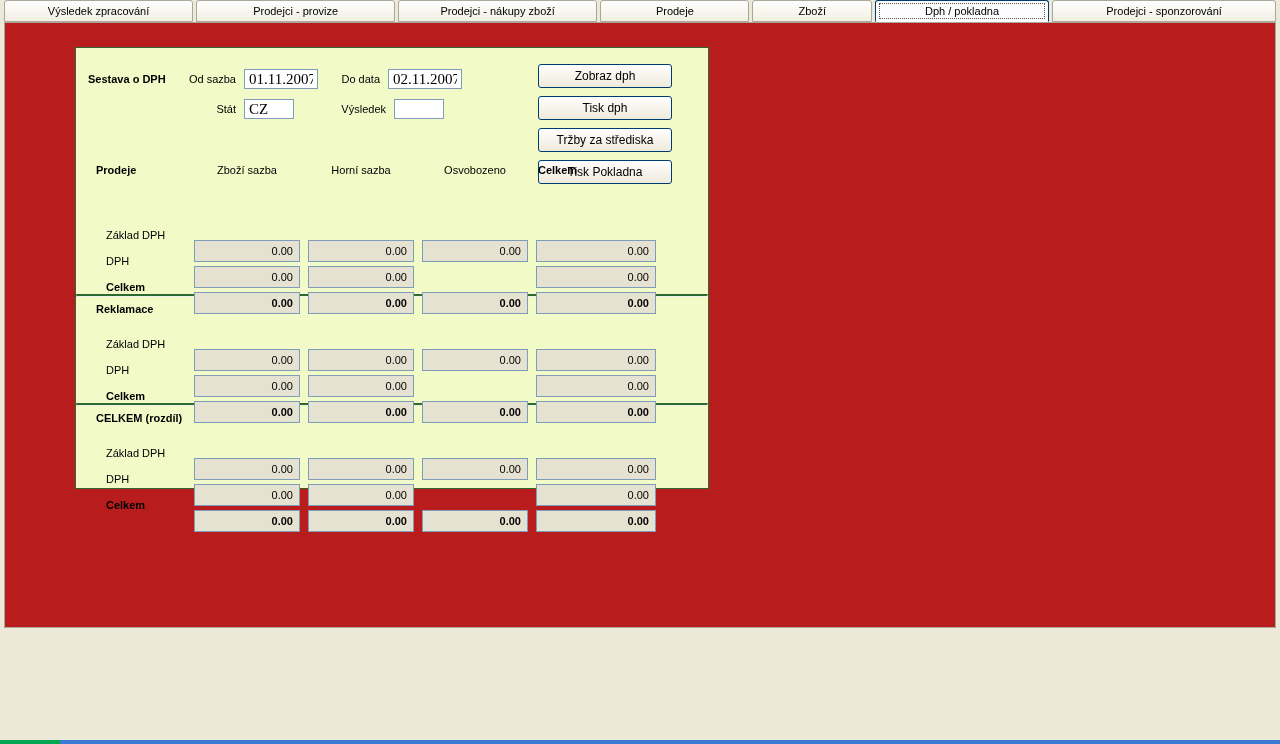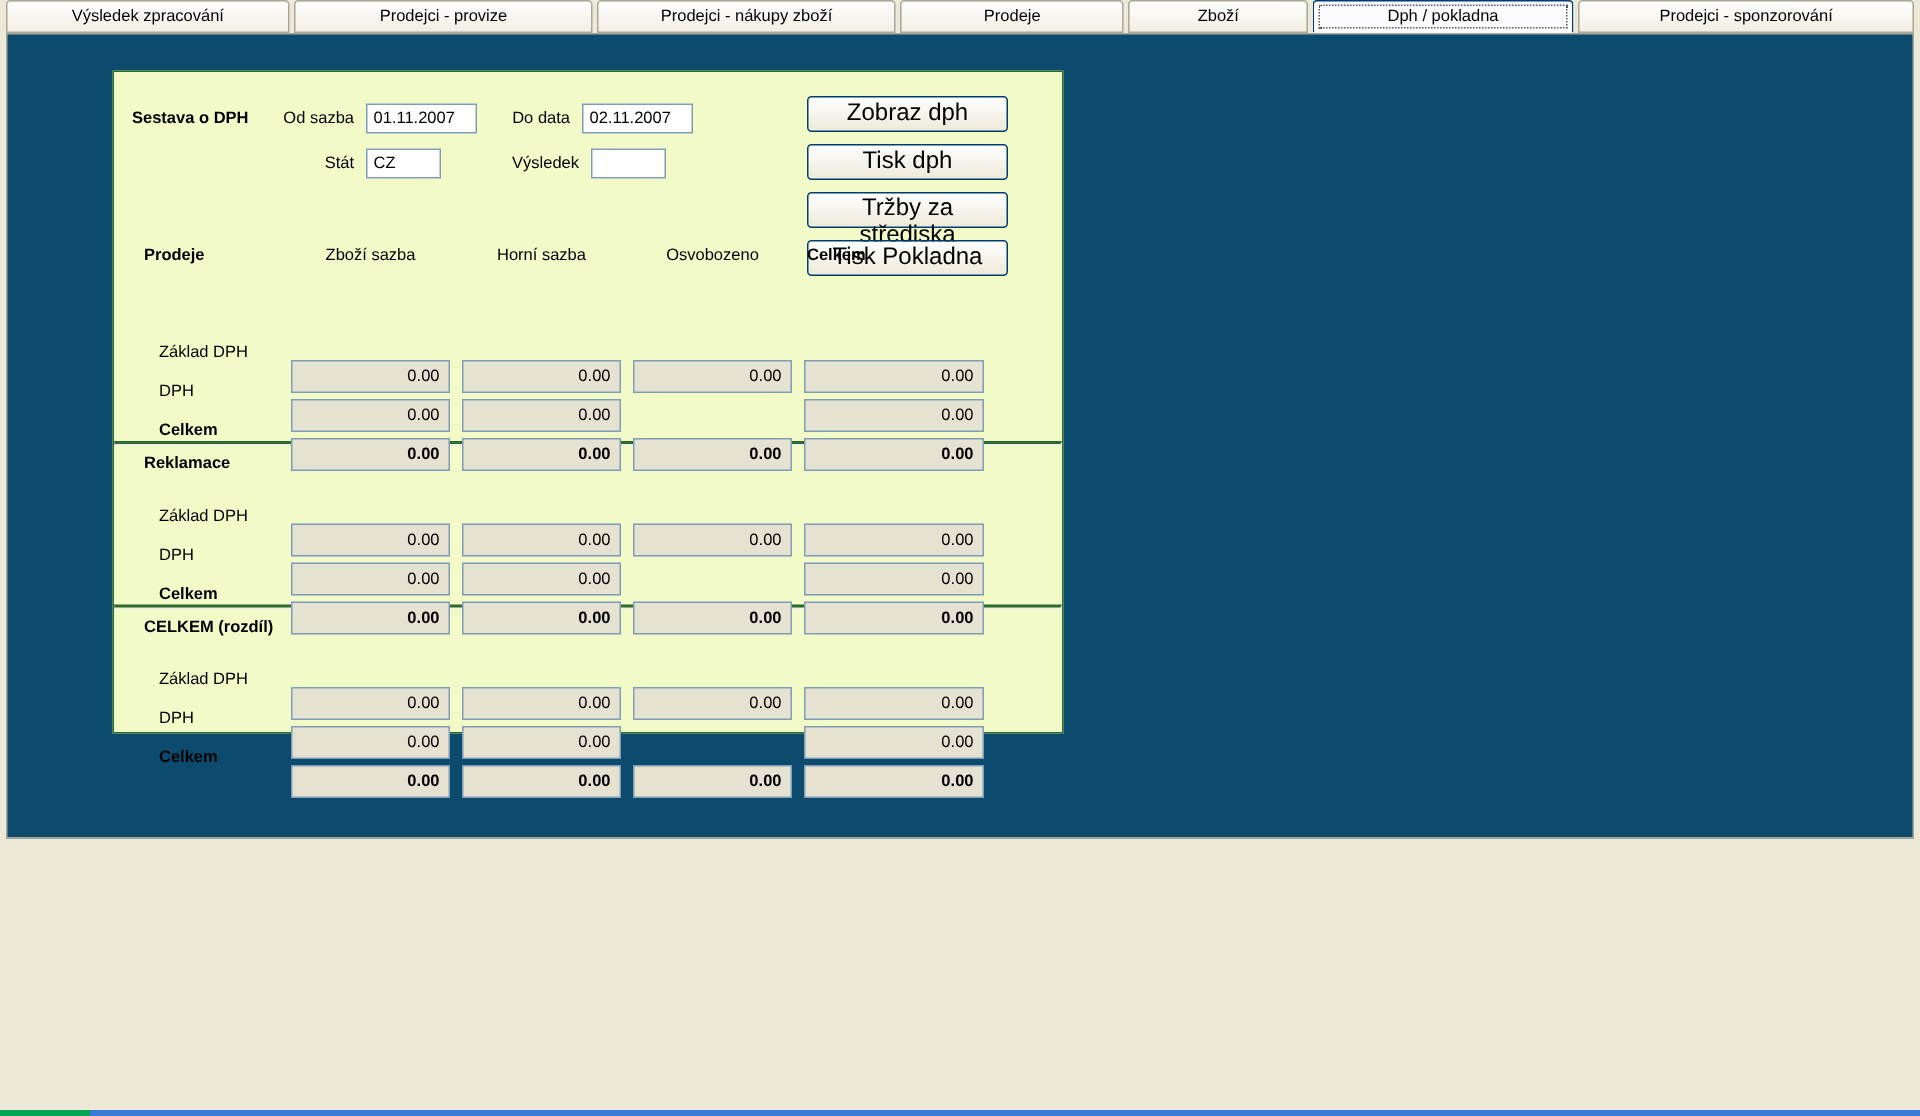--- a/index.html
+++ b/index.html
@@ -44,63 +44,63 @@
     content: "";
     position: absolute;
     left: 3px; right: 3px; top: 2px; bottom: 2px;
     border: 1px dotted #555;
     pointer-events: none;
   }
   .content-frame {
     border: 1px solid #aca899;
     border-top: 1px solid #aca899;
     margin: 0 4px 4px 4px;
-    background: #0c4a6e;
-    height: 537px;
+    background: #b91c1c;
+    height: 606px;
     position: relative;
   }
   .panel {
     position: absolute;
     left: 70px;
     top: 24px;
     width: 634px;
     height: 442px;
     background: #f2fac8;
     border: 1px solid #2d6a2f;
   }
 
   
   .form-area { padding: 16px 0 0 12px; }
   .row { display: flex; align-items: center; height: 30px; }
   .title { font-weight: bold; width: 100px; }
   .lbl { width: 56px; text-align: right; padding-right: 8px; }
   input.text {
-    font-family: Liberation Sans, sans-serif;
-    font-size: 11px;
+    font-family: Liberation Serif, serif;
+    font-size: 15px;
     height: 20px;
     border: 1px solid #7f9db9;
     background: #fff;
     padding: 0 4px;
   }
   .w-date { width: 74px; }
   .w-stat { width: 50px; }
   .w-stred { width: 50px; }
 
   .btn-col {
     position: absolute;
     left: 462px;
     top: 16px;
     width: 134px;
     display: flex;
     flex-direction: column;
     gap: 8px;
   }
   button.win {
     font-family: Tahoma, Arial, sans-serif;
-    font-size: 16px;
+    font-size: 12px;
     height: 24px;
     border: 1px solid #003c74;
     border-radius: 3px;
     background: linear-gradient(#fefefe, #eeeadb);
     cursor: pointer;
   }
 
   
   .grid {
     position: absolute;

